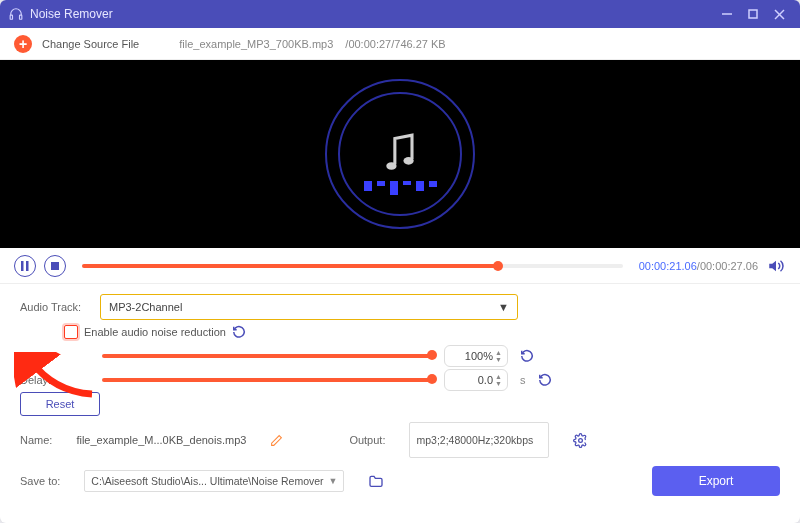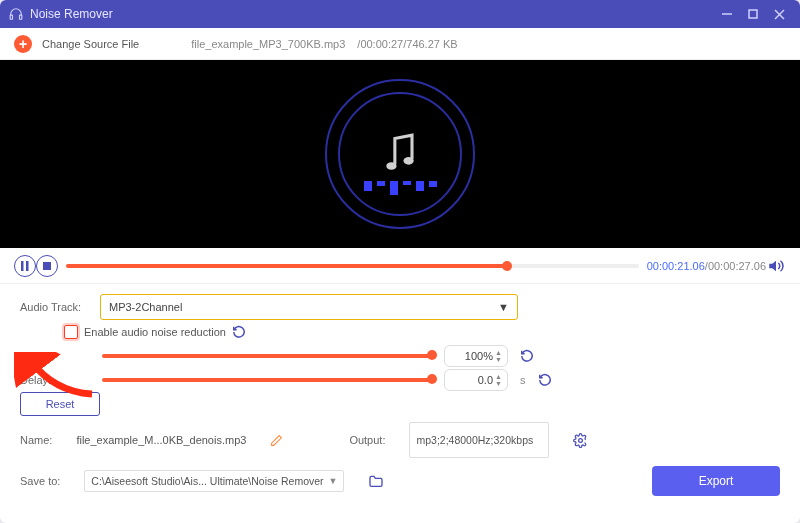--- a/index.html
+++ b/index.html
@@ -14,21 +14,21 @@
 .plus-btn { width: 18px; height: 18px; border-radius: 50%; background: #ff5a33; color: #fff; display: flex; align-items: center; justify-content: center; font-weight: bold; font-size: 14px; line-height: 1; margin-right: -2px; }
 .fileinfo { color: #888; }
 .preview { height: 188px; background: #000; display: flex; align-items: center; justify-content: center; position: relative; }
 .ring { width: 150px; height: 150px; border-radius: 50%; border: 2px solid #2a2ea0; display: flex; align-items: center; justify-content: center; position: relative; }
 .ring::before { content:''; position: absolute; width: 120px; height: 120px; border-radius: 50%; border: 2px solid #2a2ea0; }
 .noteicon { position: relative; z-index: 1; }
 .bars { position: absolute; bottom: 32px; display: flex; gap: 5px; z-index: 1;}
 .bars span { width: 8px; background: #3a40ff; display:block;}
 .bars span:nth-child(1){height:10px;} .bars span:nth-child(2){height:5px;} .bars span:nth-child(3){height:14px;}
 .bars span:nth-child(4){height:4px;} .bars span:nth-child(5){height:10px;} .bars span:nth-child(6){height:6px;}
-.playbar { height: 36px; background: #fff; display: flex; align-items: center; padding: 0 14px; border-bottom: 1px solid #eee; }
+.playbar { height: 36px; background: #fff; display: flex; align-items: center; padding: 0 14px; gap: 8px; border-bottom: 1px solid #eee; }
 .circle-ctrl { width: 22px; height: 22px; border: 1.5px solid #4a4db8; border-radius: 50%; display: flex; align-items: center; justify-content: center; color: #4a4db8; cursor: pointer; font-size: 10px; }
 .pb-track { flex: 1; height: 4px; background: #eee; border-radius: 2px; position: relative; margin: 0 8px; }
 .pb-fill { position: absolute; height: 4px; background: #ff5a33; border-radius: 2px; width: 77%; }
 .pb-thumb { position: absolute; width: 10px; height: 10px; border-radius: 50%; background: #ff5a33; top: -3px; left: calc(77% - 5px); }
 .time { font-size: 11px; color: #888; white-space: nowrap;}
 .time .cur { color: #4a6bff; }
 .vol-icon { width: 20px; height:20px; color:#4a4db8; display:flex; align-items:center; justify-content:center;}
 .settings { padding: 10px 20px 2px 20px; font-size: 11px; color: #555; display: flex; flex-direction: column; gap: 0; }
 .row { display: flex; align-items: center; gap: 10px; min-height: 24px; }
 .row label.lab { width: 70px; color: #666;}
@@ -83,21 +83,21 @@
         <svg width="11" height="11">
           <line x1="1" y1="1" x2="10" y2="10" stroke="#cfd0ff" stroke-width="1.5"></line>
           <line x1="10" y1="1" x2="1" y2="10" stroke="#cfd0ff" stroke-width="1.5"></line>
         </svg>
       </span>
   </div>
 
   <div class="topbar">
     <span class="plus-btn">+</span>
     <span style="color:#555; cursor:pointer;">Change Source File</span>
-    <span class="fileinfo" style="margin-left:40px;">file_example_MP3_700KB.mp3</span>
+    <span class="fileinfo" style="margin-left:28px;">file_example_MP3_700KB.mp3</span>
     <span class="fileinfo">/00:00:27/746.27 KB</span>
   </div>
 
   <div class="preview">
     <div class="ring">
       <span class="noteicon">
         <svg width="42" height="48" viewBox="0 0 24 28">
             <path d="M9 20V5l10-2v14" stroke="#d0d0d0" stroke-width="1.8" fill="none"></path>
             <ellipse cx="7" cy="21" rx="3" ry="2.2" fill="#d0d0d0"></ellipse>
             <ellipse cx="17" cy="18" rx="3" ry="2.2" fill="#d0d0d0"></ellipse>

